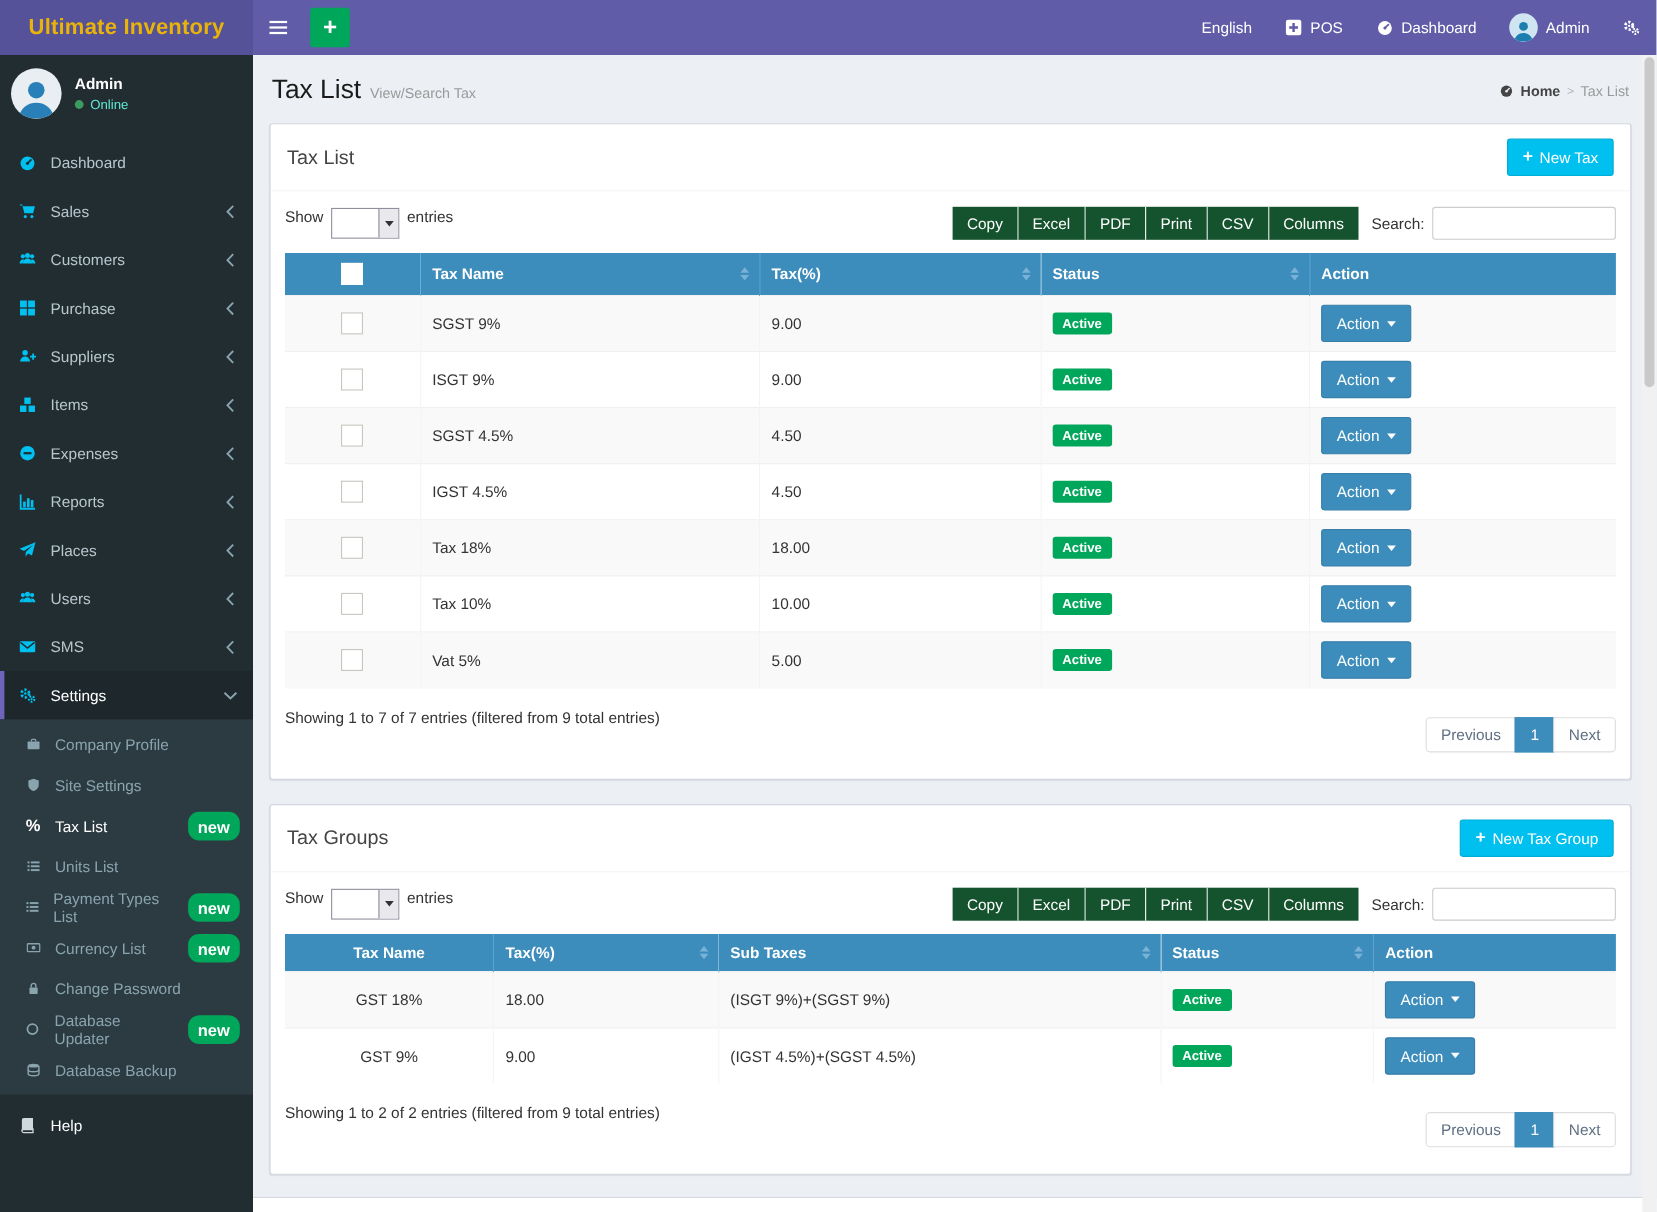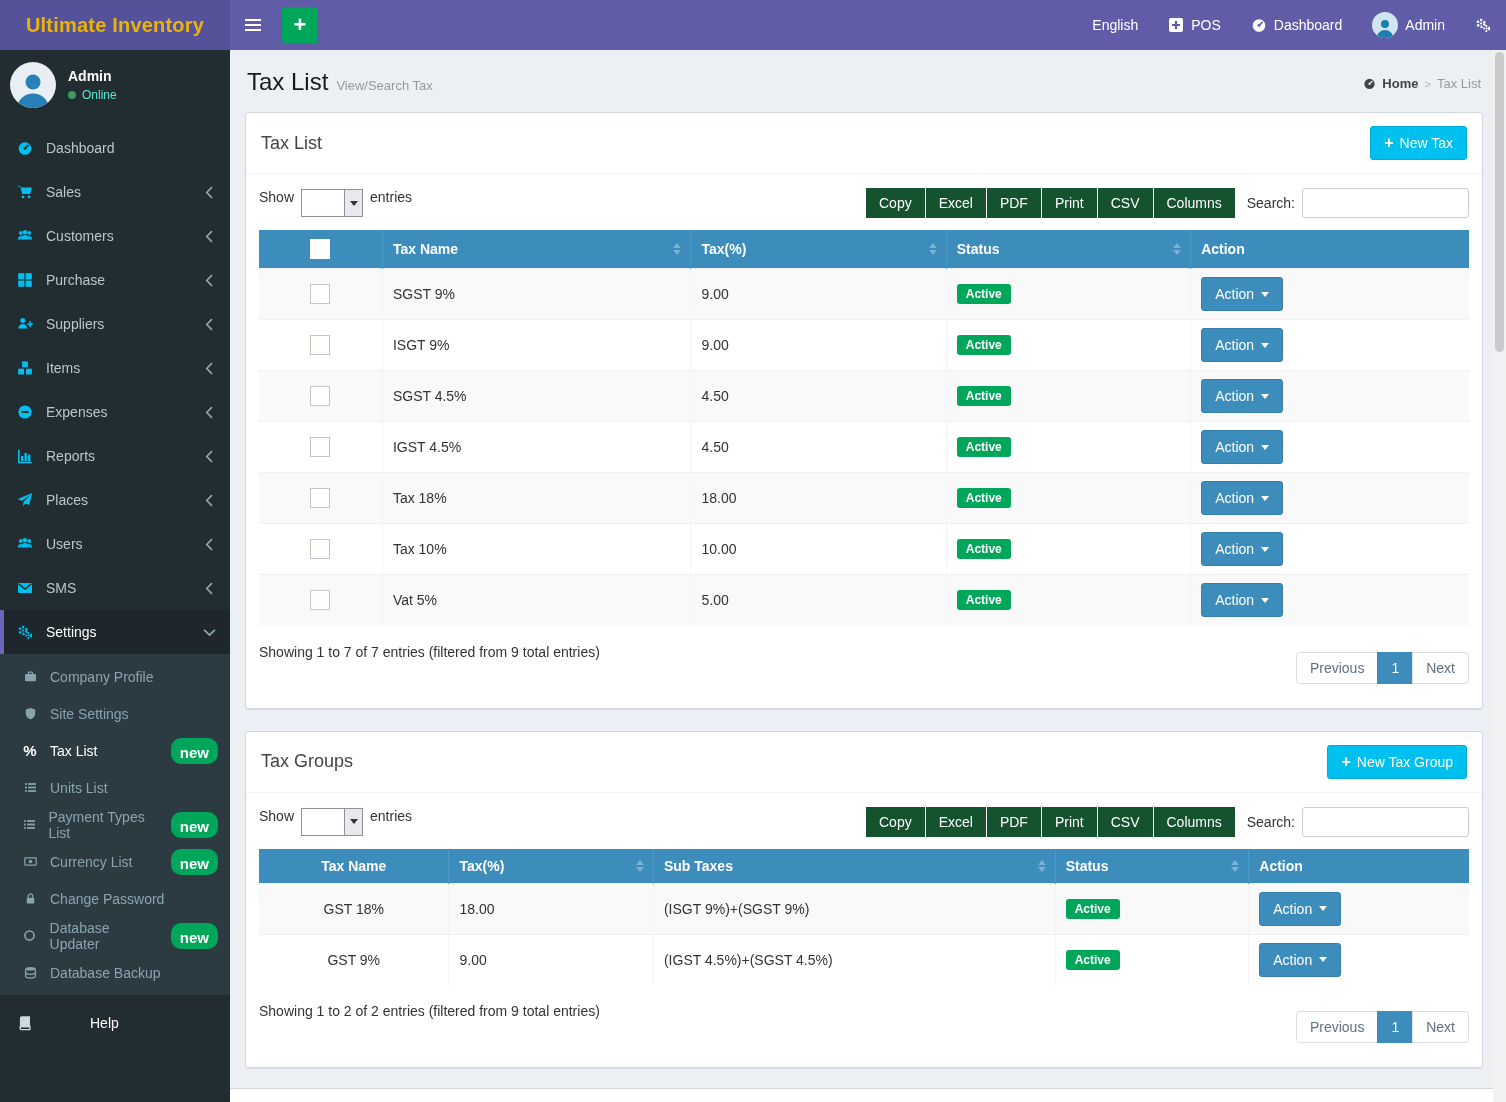--- a/index.html
+++ b/index.html
@@ -462,21 +462,21 @@
     </ul>
 
     <ul class="menu">
       <li class="menu-item">
         <span class="ico-wrap" style="color:#cfd8dc;">
           <svg class="ico" viewBox="0 0 16 16">
               <path d="M4.6 1.3H13v11.2H4.6A1.8 1.8 0 0 0 2.9 13V3.1a1.8 1.8 0 0 1 1.7-1.8z" fill="currentColor"></path>
               <path d="M2.9 13c0-1 .8-1.8 1.7-1.8H13v3.5H4.6A1.8 1.8 0 0 1 2.9 13z" fill="none" stroke="currentColor" stroke-width="1.2"></path>
             </svg>
         </span>
-        <span class="lbl" style="color:#fff;margin-left:44px;">Help</span>
+        <span class="lbl" style="color:#fff;">Help</span>
       </li>
     </ul>
   </div>
 
   <div class="main">
     <div class="content">
       <div class="content-header">
         <span class="page-title">Tax List</span>
         <span class="page-subtitle">View/Search Tax</span>
         <div class="breadcrumb">

